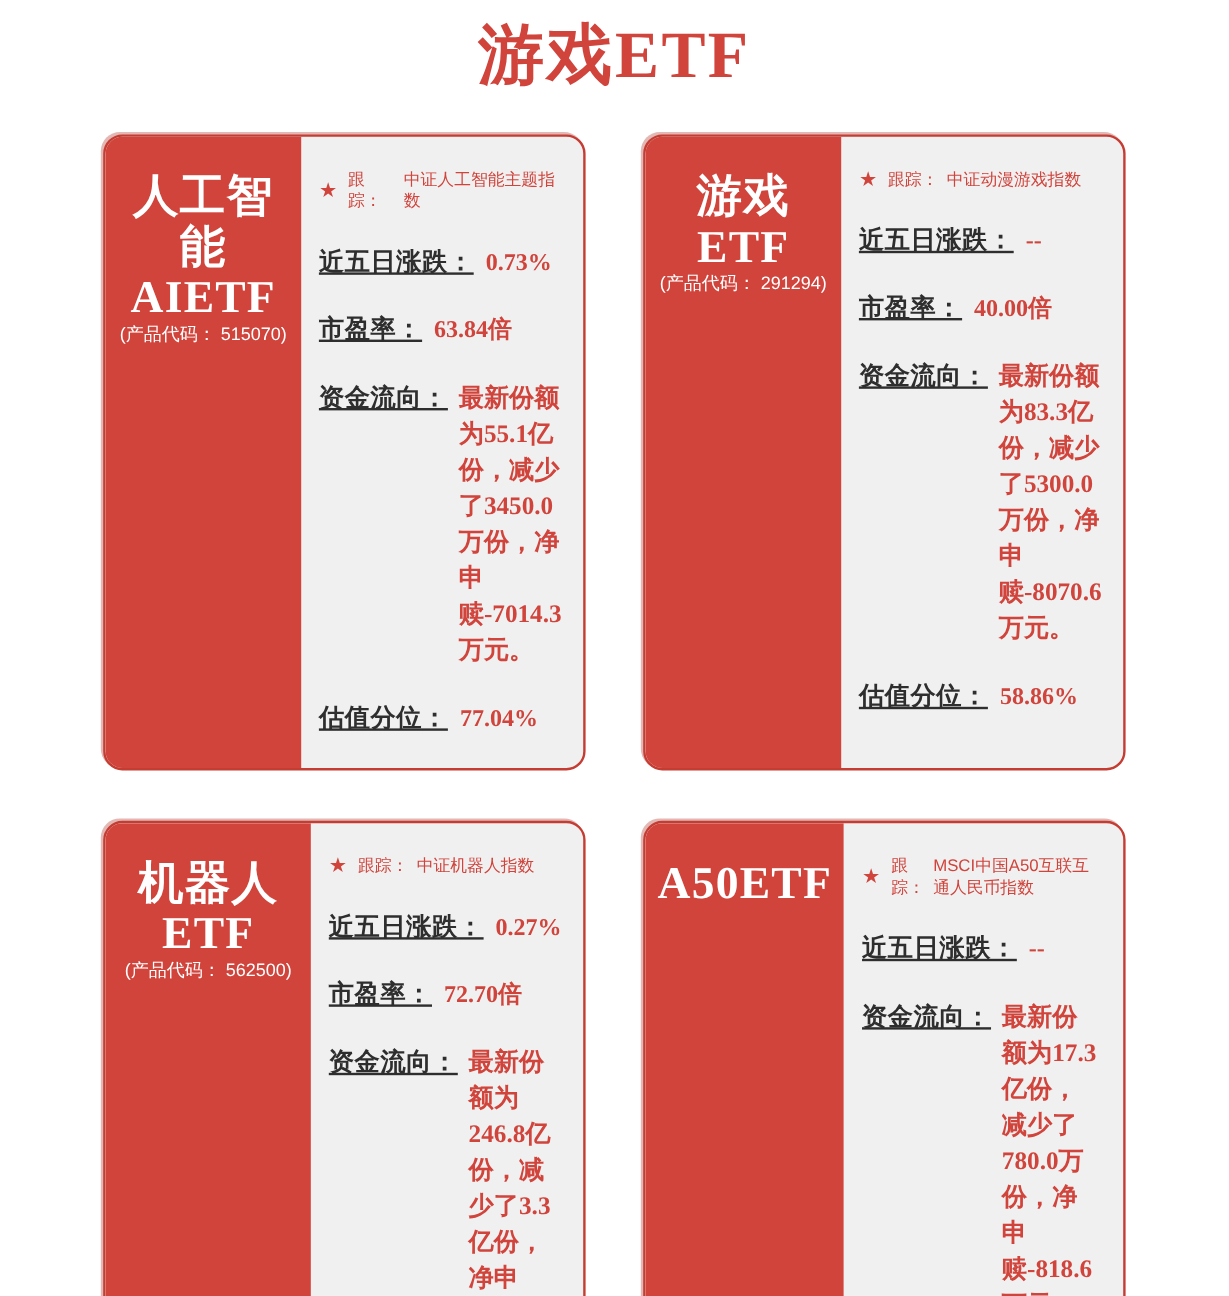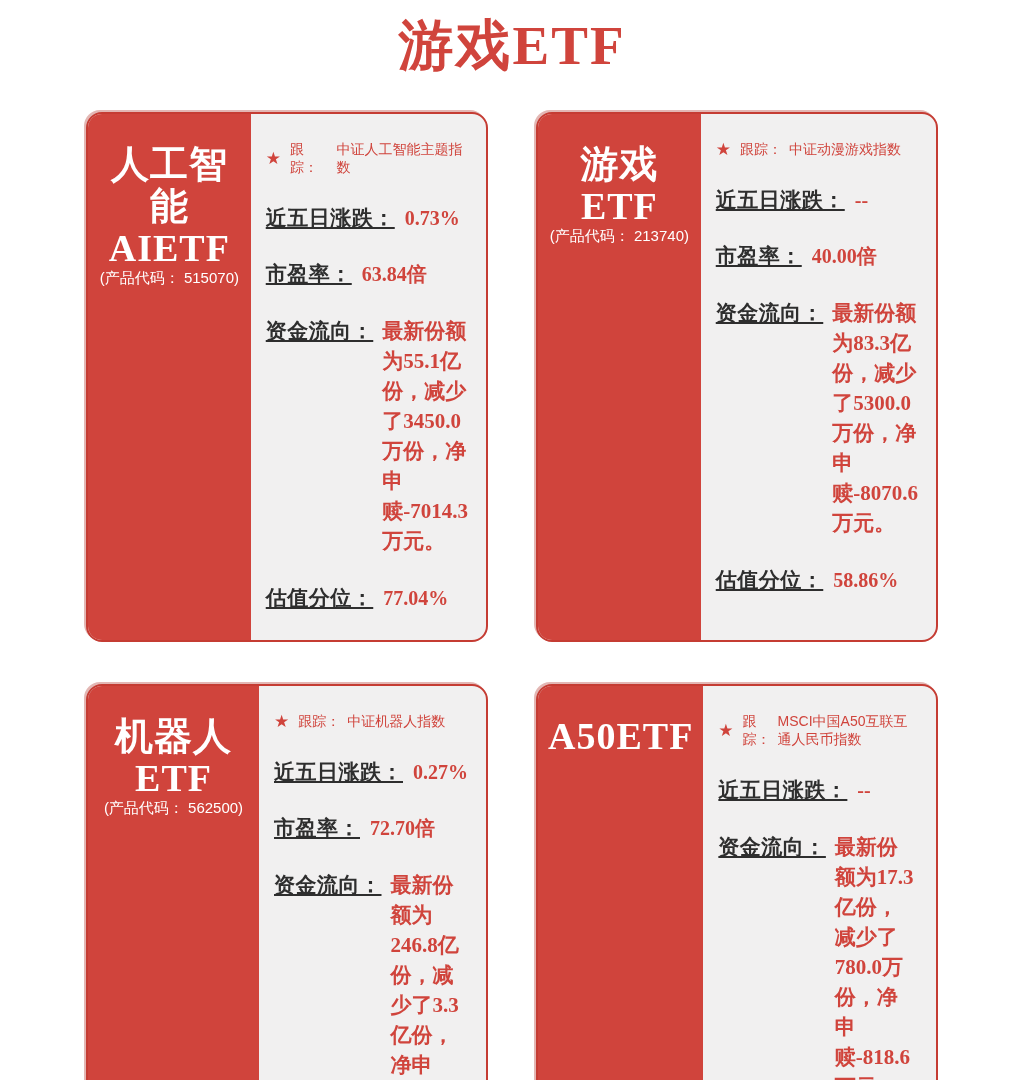--- a/index.html
+++ b/index.html
@@ -131,21 +131,21 @@
       <div class="info-row">
         <span class="info-label">估值分位：</span>
         <span class="info-value">77.04%</span>
       </div>
     </div>
   </section>
 
   <section class="card">
     <header class="card-header">
       <div class="card-title">游戏ETF</div>
-      <div class="card-code"><span>(产品代码： </span><span>213740</span><span>)</span></div>
+      <div class="card-code"><span>(产品代码： </span><span>291294</span><span>)</span></div>
     </header>
     <div class="card-body">
       <div class="track-row">
         <span class="star-icon">★</span>
         <span class="track-label">跟踪：</span>
         <span>中证动漫游戏指数</span>
       </div>
       <div class="info-row">
         <span class="info-label">近五日涨跌：</span>
         <span class="info-value">--</span>

